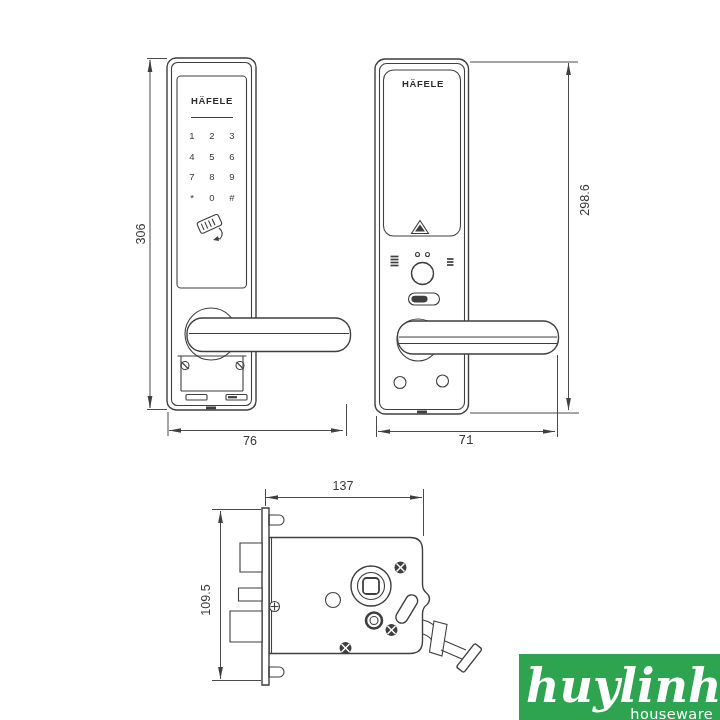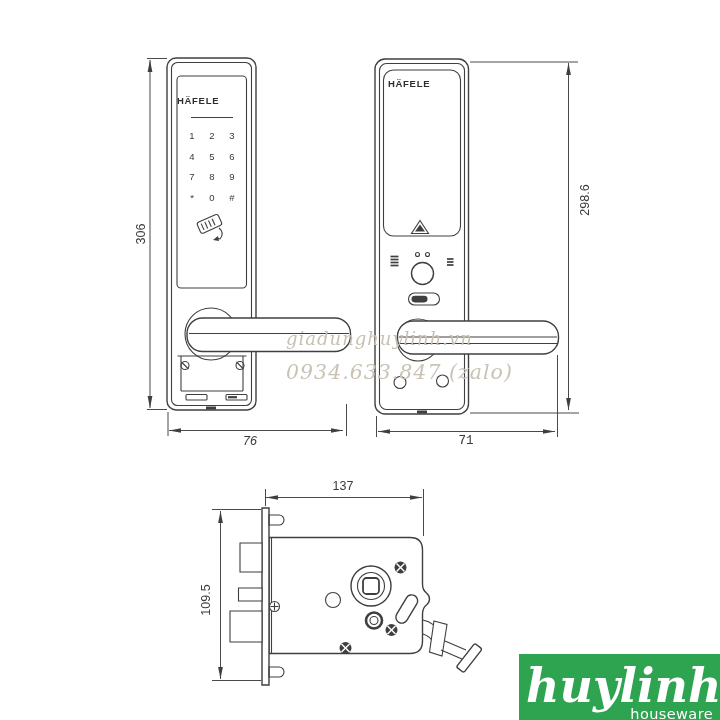--- a/index.html
+++ b/index.html
@@ -10,27 +10,27 @@
   .ln{stroke:#3f3f3f;stroke-width:1.1;fill:none;}
   .lnb{stroke:#3f3f3f;stroke-width:1.4;fill:none;}
   .fillw{fill:#ffffff;stroke:#3f3f3f;stroke-width:1.1;}
   .fillwB{fill:#ffffff;stroke:#3f3f3f;stroke-width:1.4;}
   .dark{fill:#3f3f3f;stroke:none;}
   .dim{stroke:#4a4a4a;stroke-width:1;fill:none;}
   .arr{fill:#3f3f3f;stroke:none;}
   .dim-label{position:absolute;font-size:12.5px;color:#3a3a3a;text-align:center;}
   .rot{transform:rotate(-90deg);}
   #dim306{left:116px;top:226px;width:50px;height:16px;line-height:16px;}
-  #dim76{left:230px;top:434px;width:40px;font-style:italic;}
+  #dim76{left:230px;top:434px;width:40px;}
   #dim2986{left:555px;top:192px;width:60px;height:16px;line-height:16px;}
   #dim71{left:446px;top:434px;width:40px;font-family:Liberation Mono, monospace;}
   #dim123{left:323px;top:479px;width:40px;}
   #dim1095{left:176px;top:592px;width:60px;height:16px;line-height:16px;}
   .brand{position:absolute;width:70px;font-weight:bold;font-size:9.5px;letter-spacing:0.7px;
-         color:#2e2e2e;}
+         color:#2e2e2e;text-align:center;}
   #brandFront{left:177px;top:95px;}
   #brandBack{left:388px;top:78px;}
   #keypad{position:absolute;left:182px;top:126px;width:60px;display:grid;
           grid-template-columns:repeat(3,20px);grid-auto-rows:20.5px;
           font-size:9.5px;color:#3a3a3a;}
   .key{text-align:center;line-height:20.5px;}
   .wm{position:absolute;font-family:"DejaVu Serif",serif;font-style:italic;}
   #wm1{left:286px;top:328px;font-size:18px;letter-spacing:1px;color:#c9c0b4;}
   #wm2{left:286px;top:360px;font-size:20.5px;letter-spacing:1px;color:#cbc2b6;}
   #logo{position:absolute;left:519px;top:654px;width:201px;height:66px;background:#2ea350;}
@@ -262,21 +262,19 @@
     <div class="key">#</div>
   </div>
 
   <div class="dim-label rot" id="dim306">306</div>
   <div class="dim-label" id="dim76">76</div>
   <div class="dim-label rot" id="dim2986">298.6</div>
   <div class="dim-label" id="dim71">71</div>
   <div class="dim-label" id="dim123">137</div>
   <div class="dim-label rot" id="dim1095">109.5</div>
 
-  <div class="wm" id="wm1">giadunghuylinh.vn</div>
-  <div class="wm" id="wm2">0934.633.847 (zalo)</div>
 
   <div id="logo">
     <div id="logoName">huylinh</div>
     <div id="logoTag">houseware</div>
   </div>
 
 </div>
 
 </body></html>

